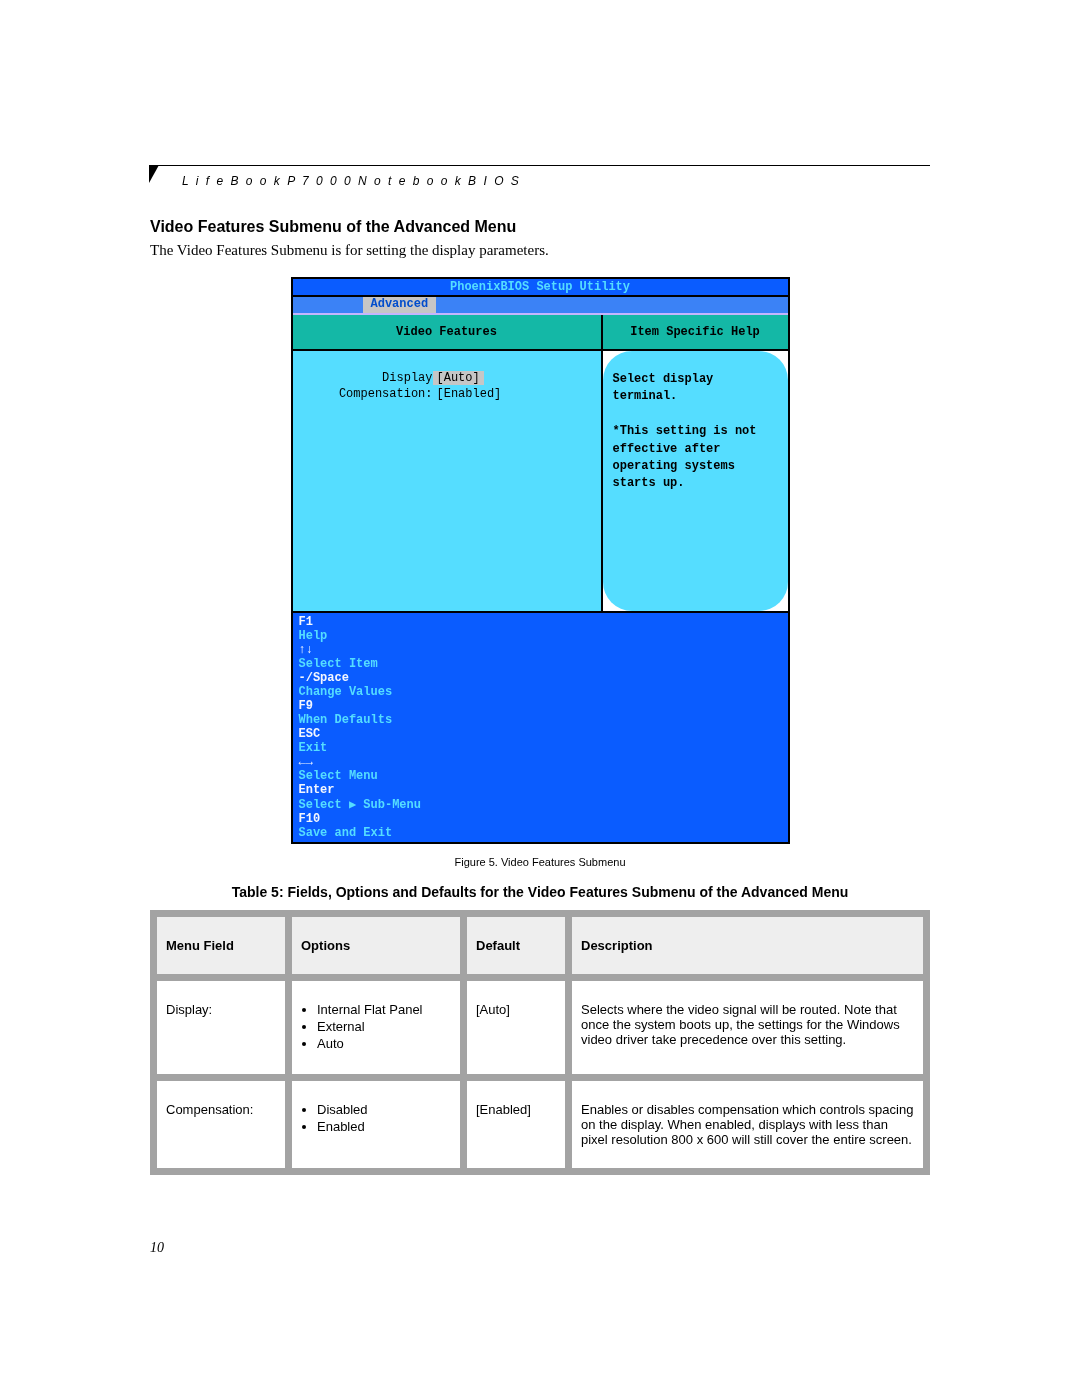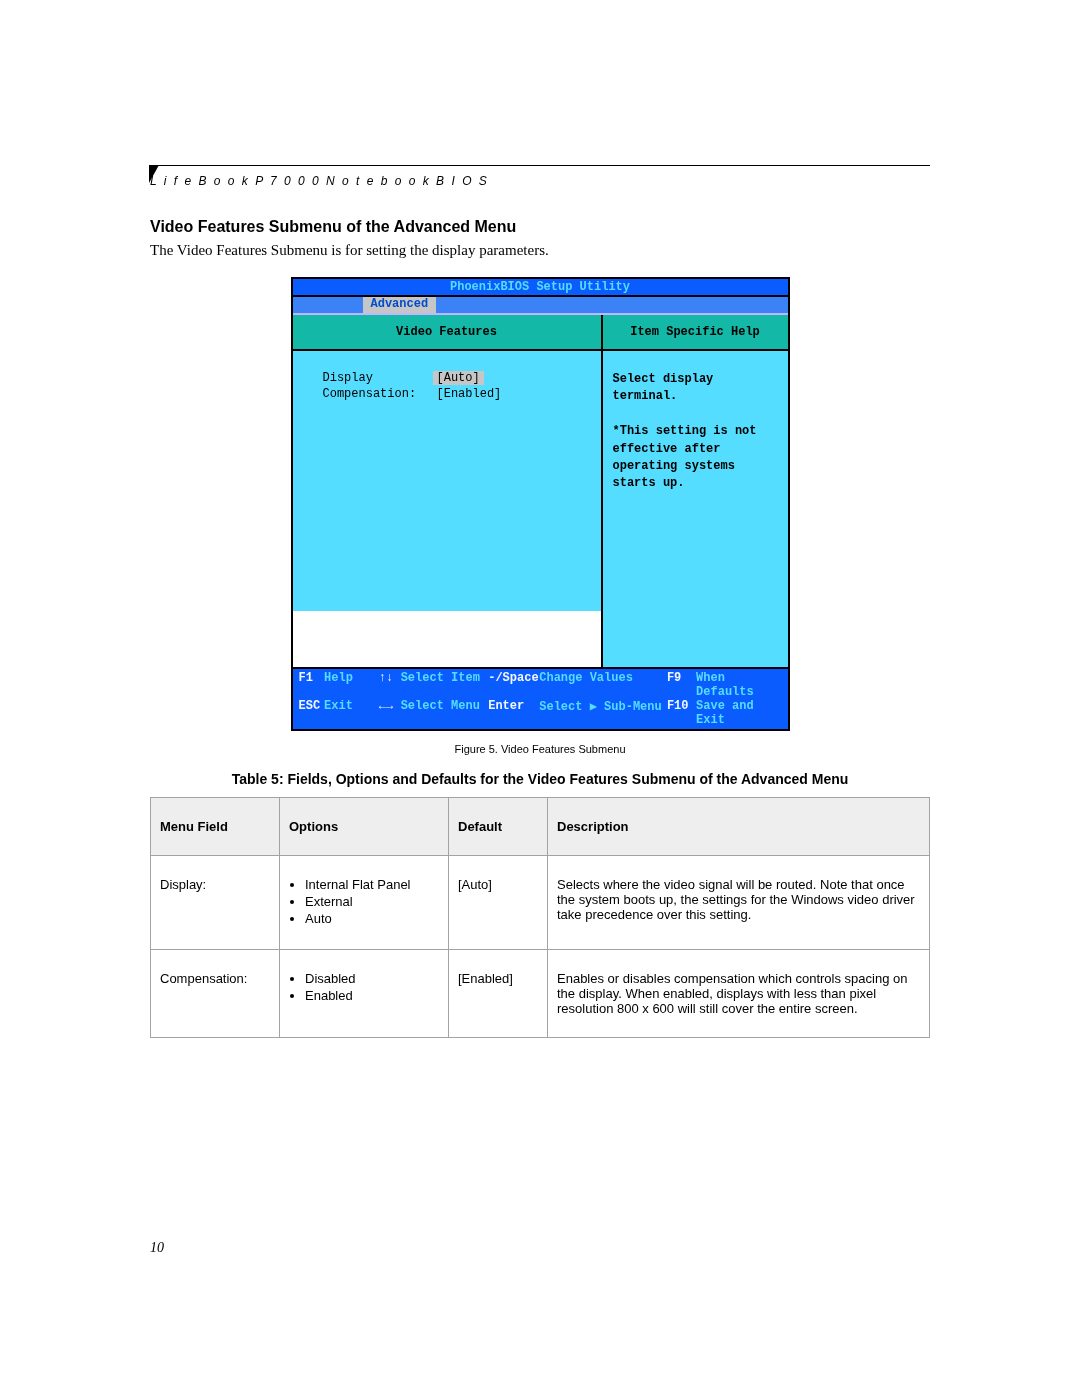--- a/index.html
+++ b/index.html
@@ -1,50 +1,50 @@
 <!DOCTYPE html>
 <html><head>
 <meta charset="utf-8">
 <style>
   html,body{margin:0;padding:0;background:#fff;color:#000;font-family:Georgia,serif;}
   .page{width:1080px;height:1397px;position:relative;box-sizing:border-box;padding:165px 150px 0 150px;}
   .header-line{border-top:1px solid #000;position:relative;margin-bottom:10px;}
   .header-notch{position:absolute;left:-1px;top:-1px;width:0;height:0;border-top:18px solid #000;border-right:10px solid transparent;}
-  .book-title{font-family:Verdana,Arial,sans-serif;font-size:12px;letter-spacing:2px;font-style:italic;color:#000;padding-left:0;margin-top:-2px;margin-bottom:30px;}
+  .book-title{font-family:Verdana,Arial,sans-serif;font-size:12px;letter-spacing:2px;font-style:italic;color:#000;padding-left:0;margin-top:-2px;margin-bottom:30px;margin-left:32px;}
   .section-heading{font-family:Verdana,Arial,sans-serif;font-weight:bold;font-size:16px;margin:20px 0 6px 0;}
   .section-intro{font-family:Georgia,serif;font-size:15px;margin:0 0 18px 0;}
   .bios-wrap{display:flex;justify-content:center;}
   .bios{width:495px;border:2px solid #000;font-family:"Courier New",monospace;font-size:12px;background:#fff;}
   .bios-title{background:#0a5cff;color:#5df;text-align:center;font-weight:bold;border-bottom:2px solid #000;padding:1px 0;}
   .bios-tabs{background:#3b82f6;border-bottom:2px solid #c4b5fd;height:16px;position:relative;}
   .tab{position:absolute;top:0;height:16px;background:#c6c6c6;color:#004dcd;padding:0 8px;font-weight:bold;left:70px;}
   .bios-body{display:flex;}
   .bios-left{flex:1;border-right:2px solid #000;}
   .bios-right{width:185px;}
   .panel-header{text-align:center;border-bottom:2px solid #000;padding:10px 0;font-weight:bold;background:#5df;}
   .panel-header.white{background:#14b8a6;}
   .panel-content{background:#5df;padding:20px 0 0 30px;height:260px;box-sizing:border-box;}
-  .row{display:flex;margin-bottom:2px;}
+  .row{display:flex;margin-bottom:2px;text-align:right;}
   .lbl{width:110px;}
   .val{padding:0 4px;}
   .sel{background:#c6c6c6;color:#000;}
-  .help-content{background:#5df;padding:20px 10px 0 10px;height:316px;box-sizing:border-box;font-weight:bold;line-height:1.45;}
+  .help-content{background:#5df;padding:20px 10px 0 10px;height:260px;box-sizing:border-box;font-weight:bold;line-height:1.45;border-radius:29px;}
   .bios-footer{background:#0a5cff;color:#5df;border-top:2px solid #000;padding:2px 6px;font-weight:bold;}
-  .f-row{display:flex;}
+  .f-row{display:flex;flex-direction:column;}
   .fk{color:#fff;opacity:.95;width:28px;}
   .fl{width:60px;}
   .fk2{color:#fff;opacity:.95;width:24px;}
   .fl2{width:96px;}
   .fk3{color:#fff;opacity:.95;width:56px;}
   .fl3{width:140px;}
   .fk4{color:#fff;opacity:.95;width:32px;}
   .caption{font-family:Verdana,Arial,sans-serif;font-size:11px;font-weight:normal;text-align:center;margin:12px 0 16px 0;}
   .table-title{font-family:Verdana,Arial,sans-serif;font-weight:bold;font-size:14px;text-align:center;margin:4px 0 10px 0;}
   table.doc{border-collapse:collapse;width:100%;font-family:Verdana,Arial,sans-serif;font-size:13px;}
-  table.doc th,table.doc td{border:1px solid #a3a3a3;padding:21px 9px;vertical-align:top;text-align:left;}
+  table.doc th,table.doc td{border:7px solid #a3a3a3;padding:21px 9px;vertical-align:top;text-align:left;}
   table.doc th{background:#eee;font-weight:bold;}
   .opt-list{margin:0;padding-left:16px;}
   .opt-list li{margin:0 0 2px 0;}
   .page-num{font-style:italic;font-family:Georgia,serif;font-size:14px;position:absolute;left:150px;bottom:141px;}
 </style>
 </head>
 <body>
 
 <div class="page">
 

